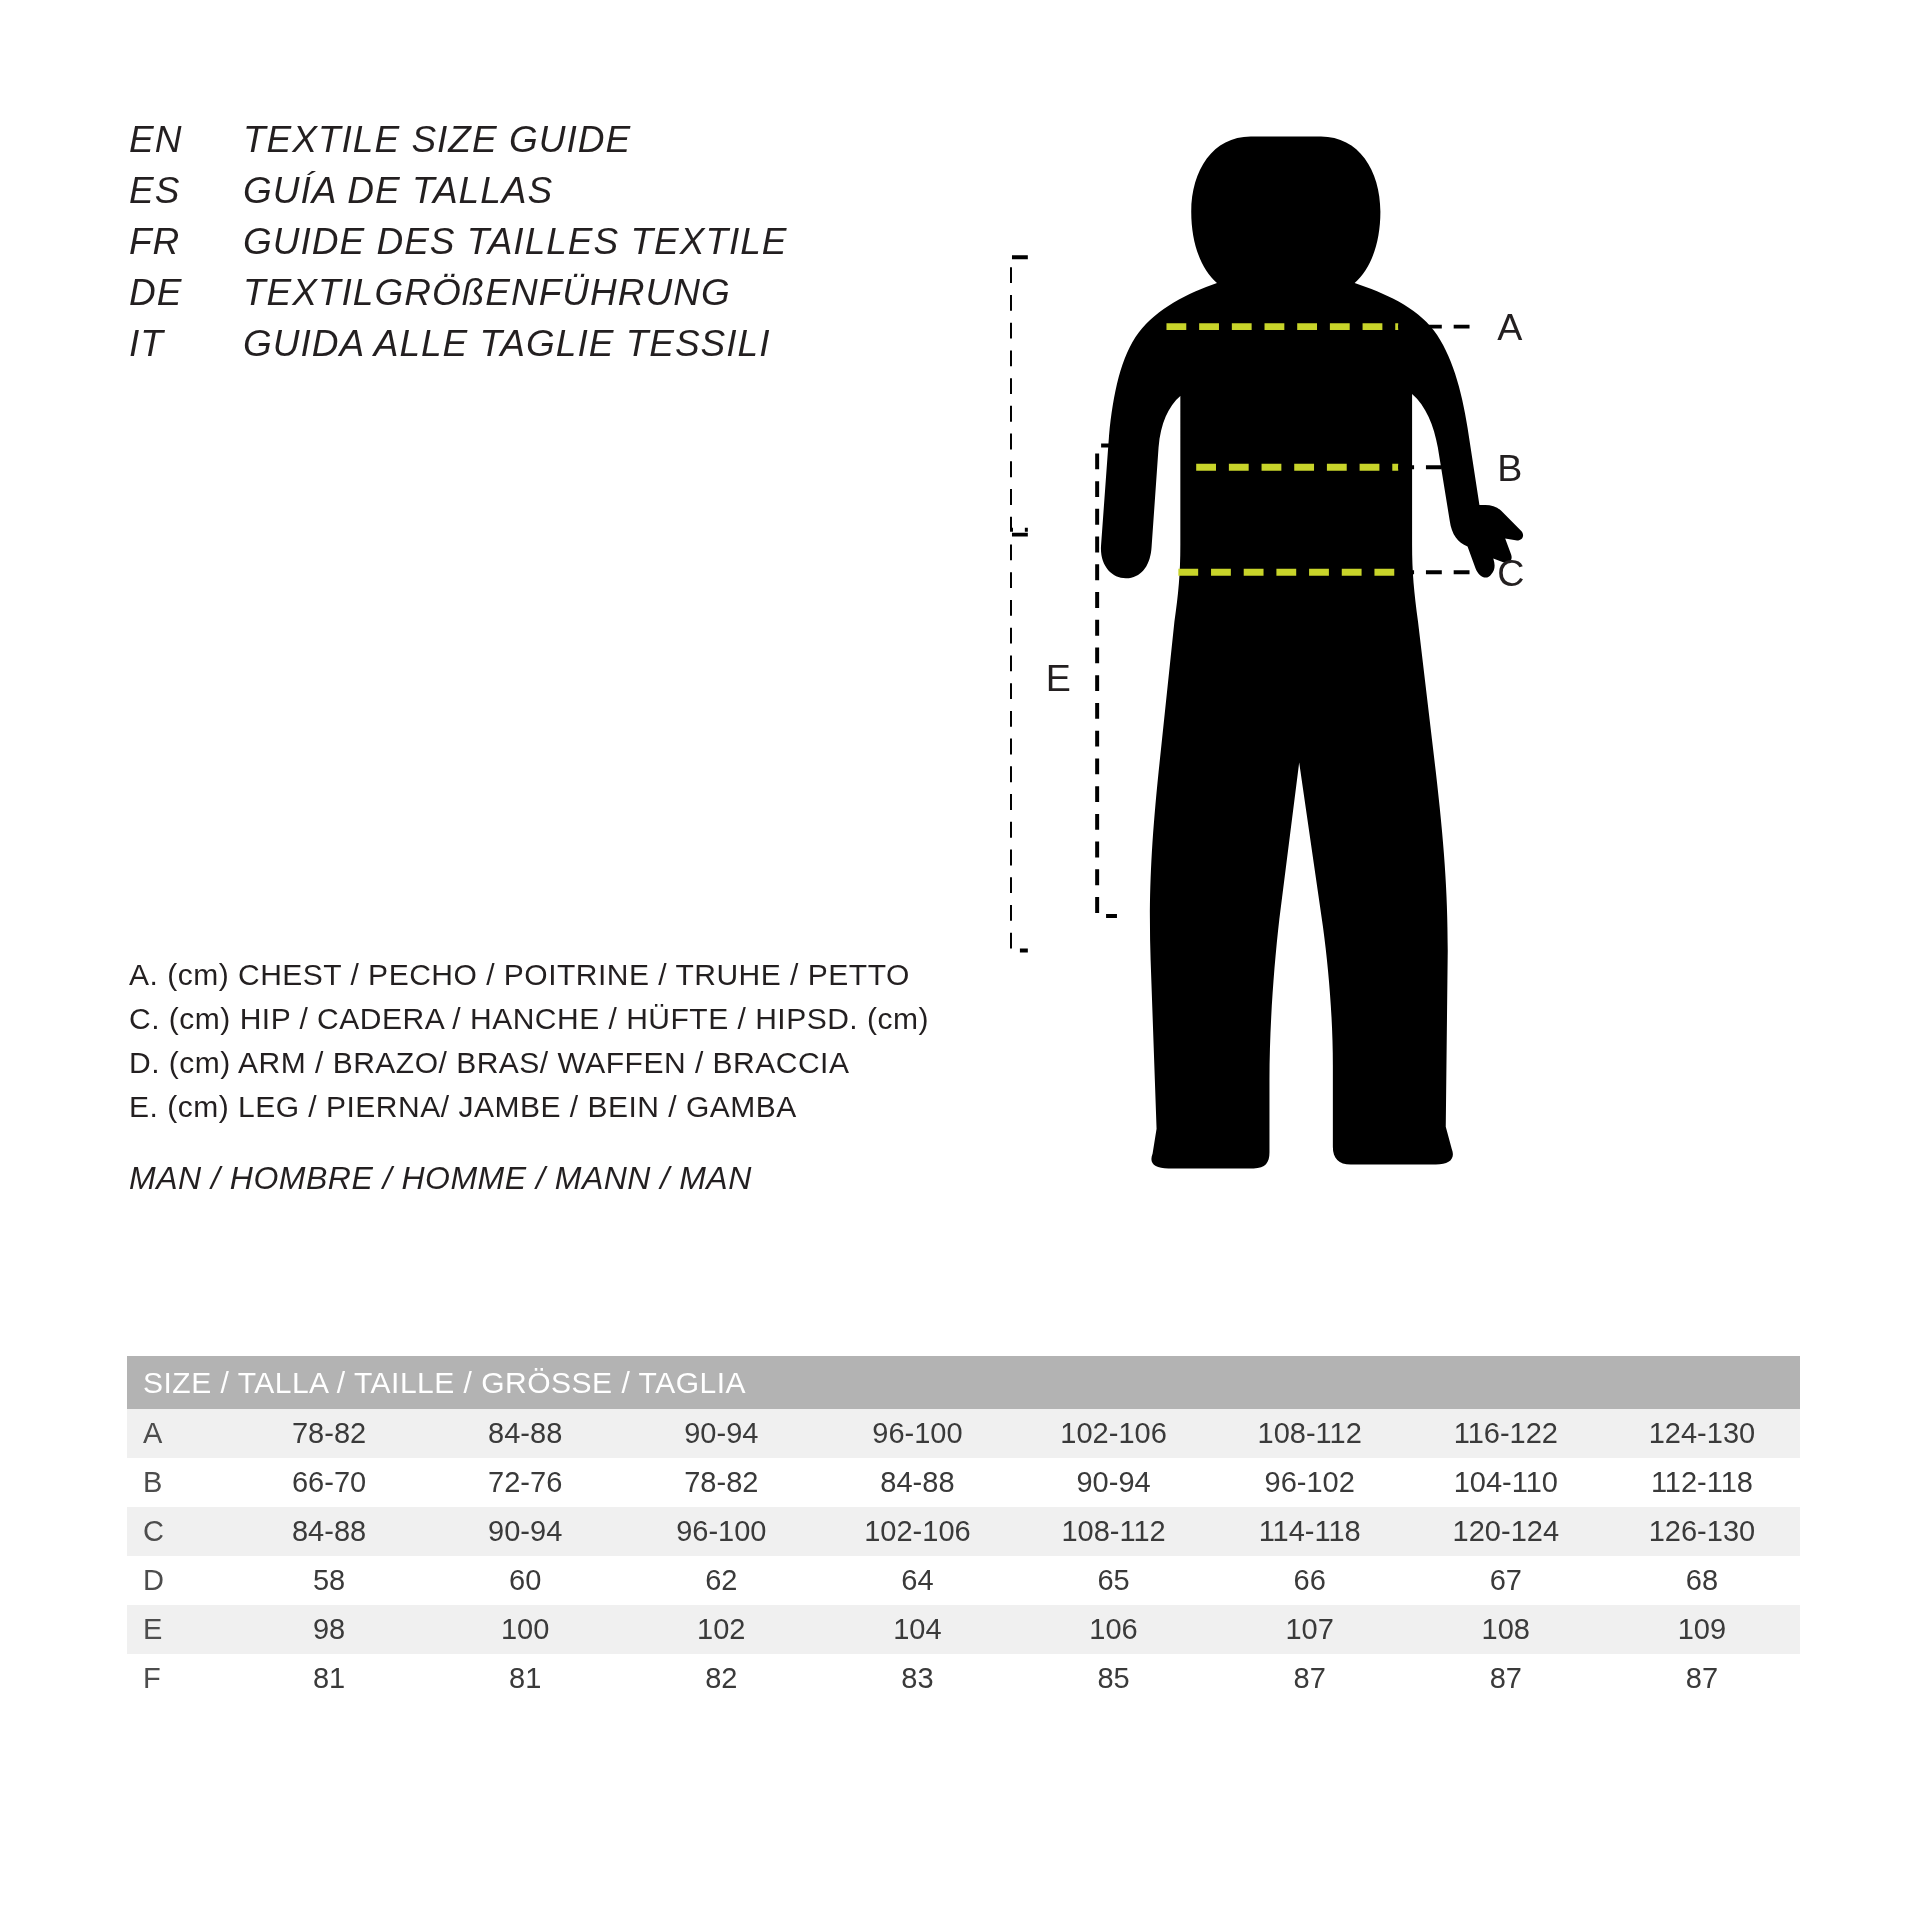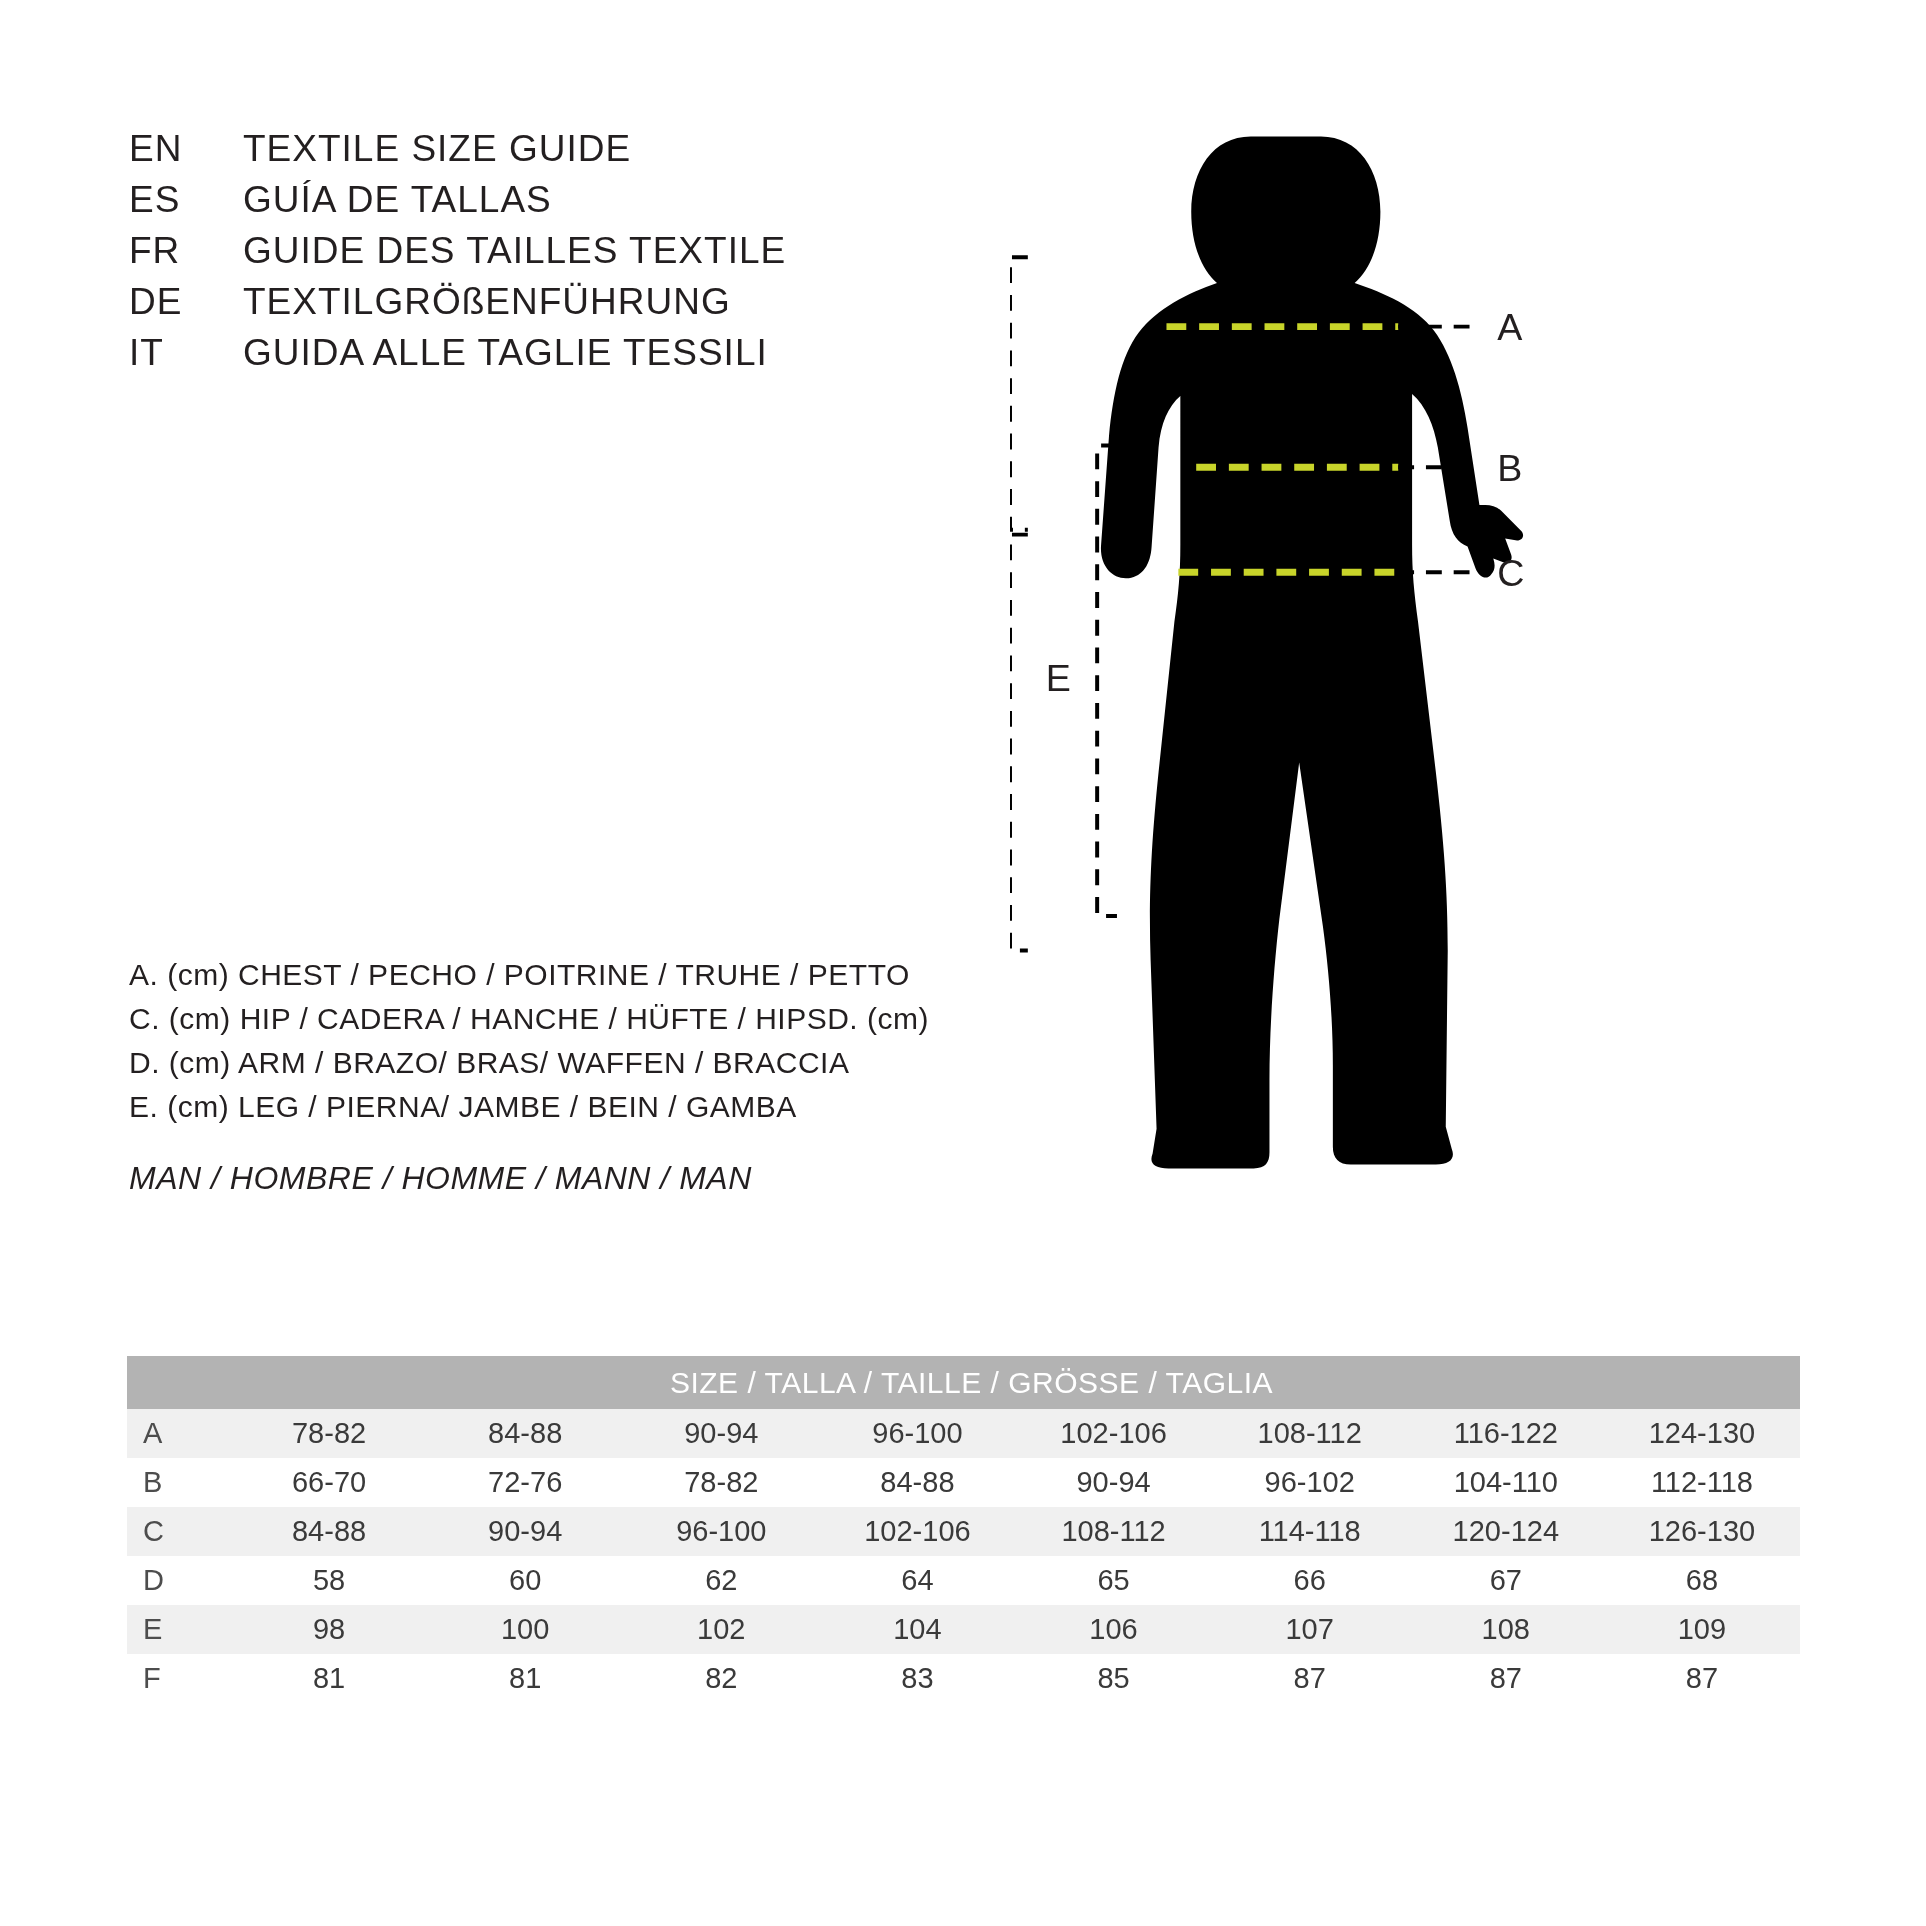--- a/index.html
+++ b/index.html
@@ -8,39 +8,39 @@
     background:#ffffff;
     font-family:"Liberation Sans", sans-serif;
     color:#231f20;
     position:relative;
     overflow:hidden;
   }
   .page{position:relative;width:1927px;height:1927px;}
 
   
   .titles{position:absolute;left:129px;top:119px;}
-  .title-row{display:flex;align-items:flex-end;height:51px;}
+  .title-row{display:flex;align-items:flex-start;height:51px;font-style:italic;}
   .title-lang{width:114px;font-size:37px;letter-spacing:1px;}
   .title-text{font-size:37px;letter-spacing:1px;}
 
   
   .legend{position:absolute;left:129px;top:958px;}
   .legend-row{font-size:30px;letter-spacing:0.5px;height:44px;white-space:nowrap;}
   .legend-gap{height:26px;}
   .legend-man{font-size:32px;letter-spacing:0.5px;white-space:nowrap;font-style:italic;}
 
   
   .figure{position:absolute;left:1010px;top:79px;width:822px;height:1139px;}
   .figure svg{display:block;}
 
   
   .table-wrap{position:absolute;left:127px;top:1356px;width:1673px;}
   table{border-collapse:collapse;width:1673px;table-layout:fixed;}
   th,td{font-size:29px;font-weight:normal;color:#3a3a3a;text-align:center;padding:0;height:49px;}
-  .hdr-band td{background:#b3b3b3;color:#ffffff;text-align:center;padding-left:16px;font-size:30px;height:53px;letter-spacing:0.5px;}
+  .hdr-band td{background:#b3b3b3;color:#ffffff;text-align:left;padding-left:16px;font-size:30px;height:53px;letter-spacing:0.5px;}
   .rowlabel{text-align:left;padding-left:16px;width:104px;color:#4d4d4d;}
   tr.alt td{background:#f0f0f0;}
   tr.plain td{background:#ffffff;}
   .colhdr td{background:#ffffff;color:#3a3a3a;}
 </style>
 </head>
 <body>
 
 <div class="page">
 

